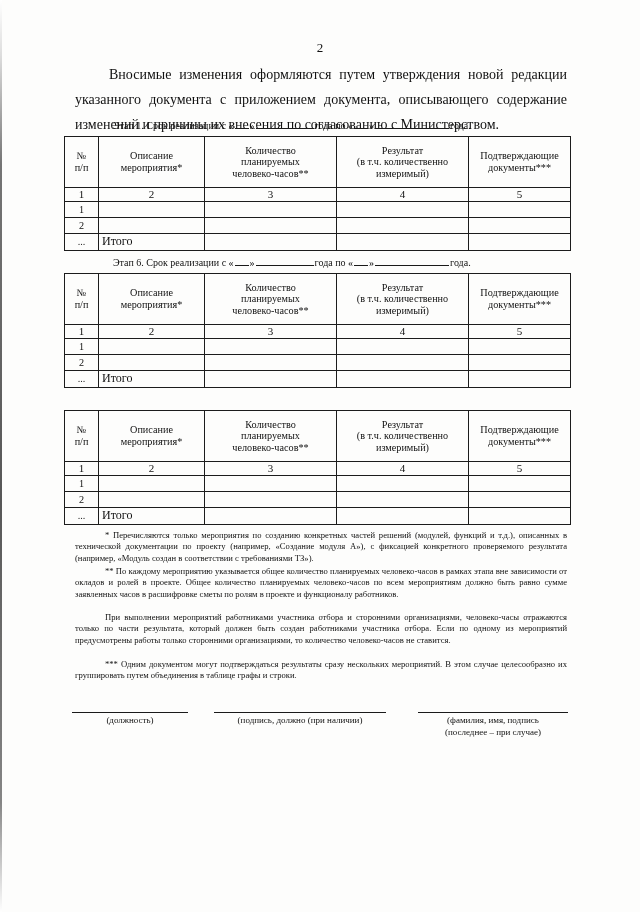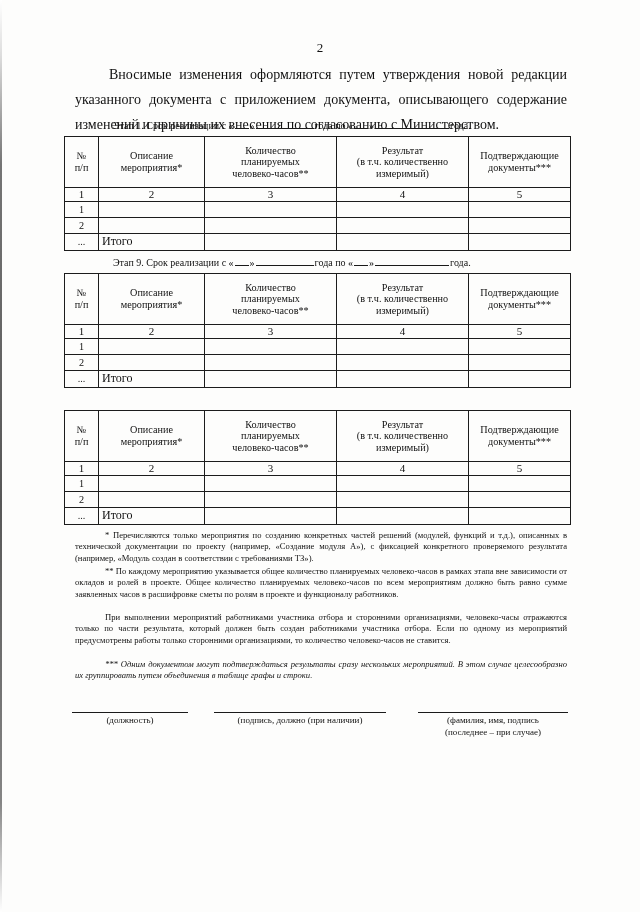--- a/index.html
+++ b/index.html
@@ -222,21 +222,21 @@
         <td class="datarow">...</td>
         <td class="total-label">Итого</td>
         <td class="datarow"></td>
         <td class="datarow"></td>
         <td class="datarow"></td>
       </tr>
     </tbody>
   </table>
 
   <div class="stage-line" style="top:254px;">
-    <span>Этап 9. Срок реализации с «</span><span class="fill tiny"></span><span>»</span><span class="fill med"></span><span>года по «</span><span class="fill tiny"></span><span>»</span><span class="fill wide"></span><span>года.</span>
+    <span>Этап 6. Срок реализации с «</span><span class="fill tiny"></span><span>»</span><span class="fill med"></span><span>года по «</span><span class="fill tiny"></span><span>»</span><span class="fill wide"></span><span>года.</span>
   </div>
 
   <table class="form-table" style="top:273px;">
     <colgroup>
       <col class="col1">
         <col class="col2">
         <col class="col3">
         <col class="col4">
         <col class="col5">
     </colgroup>
@@ -367,21 +367,21 @@
 
   <div class="notes" style="top:566px;">
     <p>** По каждому мероприятию указывается общее количество планируемых человеко-часов в рамках этапа вне зависимости от окладов и ролей в проекте. Общее количество планируемых человеко-часов по всем мероприятиям должно быть равно сумме заявленных часов в расшифровке сметы по ролям в проекте и функционалу работников.</p>
   </div>
   <div class="notes" style="top:530px;">
     <p>* Перечисляются только мероприятия по созданию конкретных частей решений (модулей, функций и т.д.), описанных в технической документации по проекту (например, «Создание модуля А»), с фиксацией конкретного проверяемого результата (например, «Модуль создан в соответствии с требованиями ТЗ»).</p>
   </div>
   <div class="notes" style="top:612px;">
     <p>При выполнении мероприятий работниками участника отбора и сторонними организациями, человеко-часы отражаются только по части результата, который должен быть создан работниками участника отбора. Если по одному из мероприятий предусмотрены работы только сторонними организациями, то количество человеко-часов не ставится.</p>
   </div>
-  <div class="notes" style="top:659px;font-style:italic;">
+  <div class="notes" style="top:659px;">
     <p>*** Одним документом могут подтверждаться результаты сразу нескольких мероприятий. В этом случае целесообразно их группировать путем объединения в таблице графы и строки.</p>
   </div>
 
   <div class="signature-block">
     <div class="sig sig-1">
       <div class="rule"></div>
       <div>(должность)</div>
     </div>
     <div class="sig sig-2">
       <div class="rule"></div>

